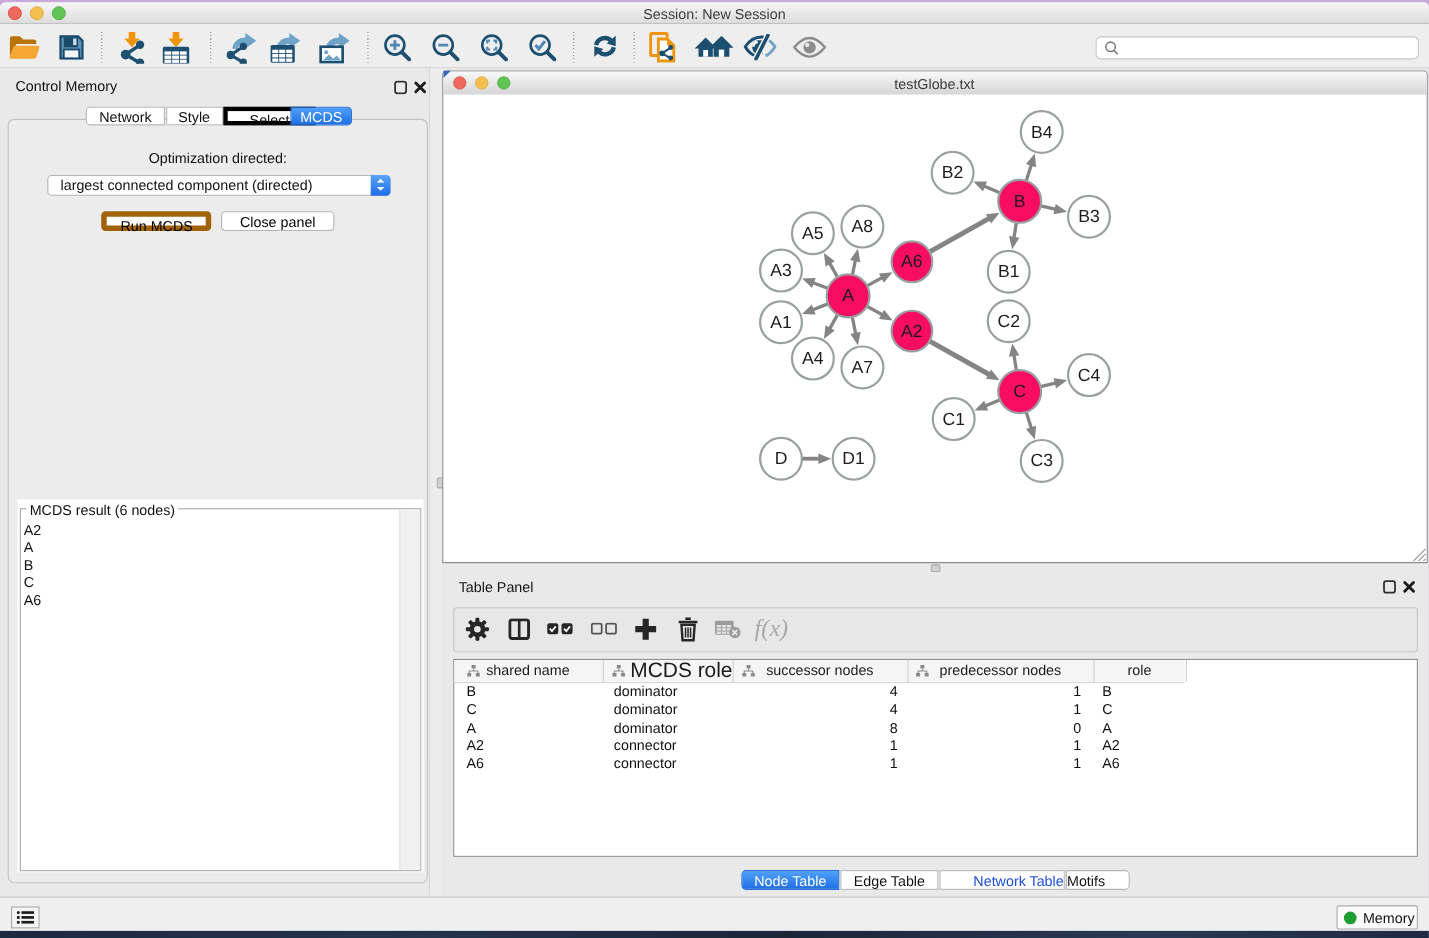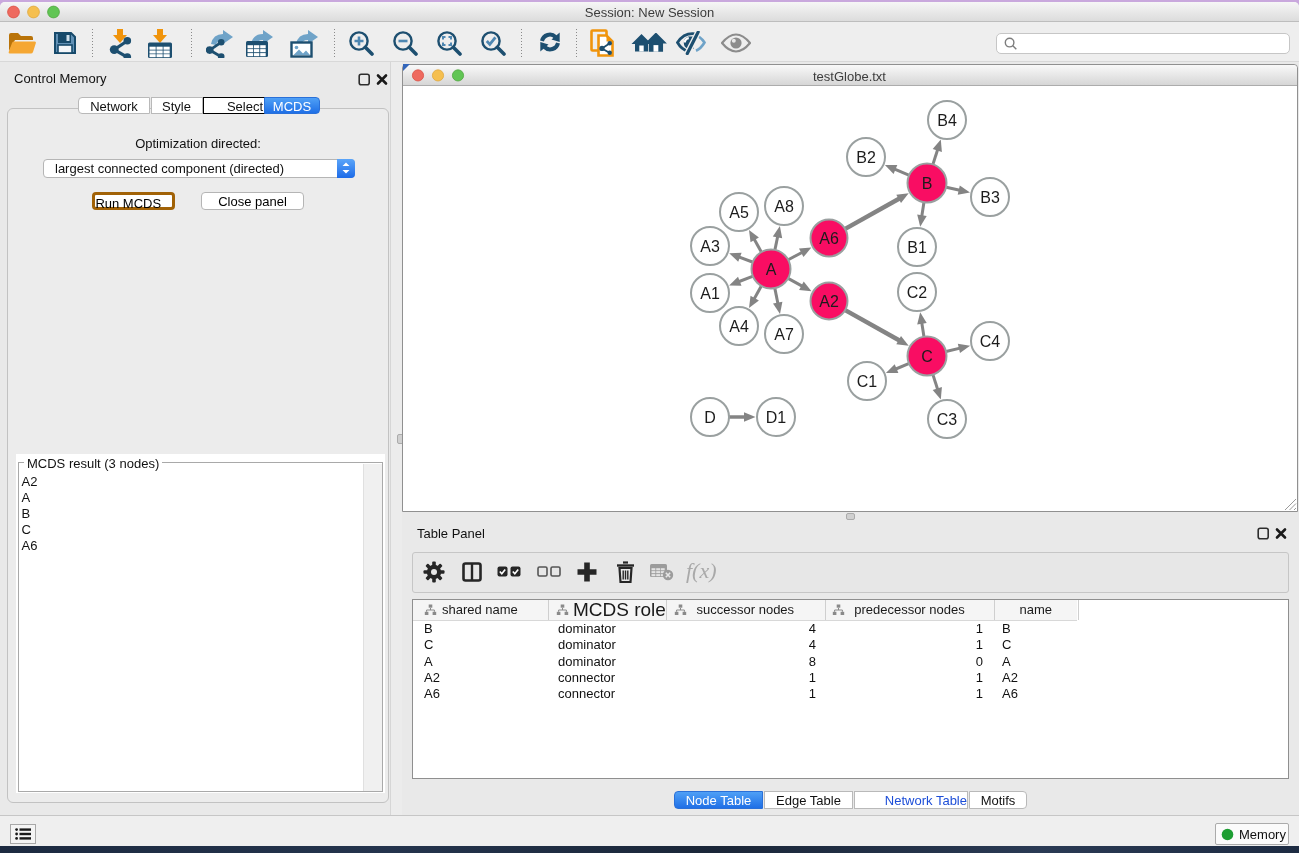--- a/index.html
+++ b/index.html
@@ -164,35 +164,35 @@
   </svg>
 
 <div class="abs" style="left:14px;top:71px;font-size:13px;color:#111">Control Memory</div>
 <svg style="position:absolute;left:358px;top:72.5px" width="30" height="13" viewBox="0 0 30 13">
     <rect x="1.2" y="1.2" width="10" height="10.6" rx="2" fill="none" stroke="#2e2e2e" stroke-width="1.6"></rect>
     <path d="M20,2.5 l8,8 M28,2.5 l-8,8" stroke="#1a1a1a" stroke-width="2.6" stroke-linecap="round"></path>
   </svg>
 <div class="abs" style="left:7px;top:107.5px;width:382px;height:695px;background:#ececec;border:1px solid #c2c2c2;border-radius:6px"></div>
 <div style="position:absolute;left:78px;top:97px;width:72px;height:17px;background:#fff;color:#111;border:1px solid #b9b9b9;border-radius:4px 0 0 4px;line-height:17.5px;text-align:center;font-size:13px">Network</div>
 <div style="position:absolute;left:150.5px;top:97px;width:52px;height:17px;background:#fff;color:#111;border:1px solid #b9b9b9;line-height:17.5px;text-align:center;font-size:13px">Style</div>
-<div style="position:absolute;left:203px;top:97px;width:84px;height:17px;background:#fff;color:#111;border:1px solid #000000;line-height:17.5px;text-align:center;font-size:13px">Select</div>
+<div style="position:absolute;left:203px;top:97px;width:84px;height:17px;background:#fff;color:#111;border:4px solid #000000;line-height:17.5px;text-align:center;font-size:13px">Select</div>
 <div style="position:absolute;left:264px;top:97px;width:56px;height:17px;background:linear-gradient(#4fa0f6,#1f6fe6);color:#fff;border:1px solid #2a70d8;border-radius:0 4px 4px 0;line-height:17.5px;text-align:center;font-size:13px">MCDS</div>
 <div class="abs" style="left:0;top:136px;width:396px;text-align:center;font-size:13px;color:#111">Optimization directed:</div>
 <div class="abs" style="left:43px;top:158.5px;width:312px;height:19px;background:#fff;border:1px solid #b5b5b5;border-radius:4px"></div>
 <div class="abs" style="left:55px;top:161px;font-size:13px;color:#111">largest connected component (directed)</div>
 <div class="abs" style="left:337px;top:158.5px;width:18px;height:19px;background:linear-gradient(#5ba5f9,#1d6be8);border-radius:0 4px 4px 0"></div>
 <svg class="abs" style="left:340px;top:161px" width="12" height="14" viewBox="0 0 12 14">
     <path d="M2.5,5 L6,1.5 L9.5,5 Z M2.5,9 L6,12.5 L9.5,9 Z" fill="#fff"></path>
   </svg>
-<div class="abs" style="left:92.4px;top:191.5px;width:83px;height:18.5px;background:#fff;border:3px solid #a16207;border-radius:4px;line-height:17px;font-size:13px">Run MCDS</div>
+<div class="abs" style="left:92.4px;top:191.5px;width:100px;height:18.5px;background:#fff;border:5px solid #a16207;border-radius:4px;text-align:center;line-height:17px;font-size:13px">Run MCDS</div>
 <div class="abs" style="left:201px;top:191.5px;width:103px;height:18.5px;background:#fff;border:1px solid #b5b5b5;border-radius:4px;text-align:center;line-height:17px;font-size:13px">Close panel</div>
 
 <div class="abs" style="left:16px;top:454px;width:368.5px;height:339px;background:#fff"></div>
 <div class="abs" style="left:17.5px;top:462px;width:365px;height:330px;border:1px solid #a9a9a9"></div>
-<div class="abs" style="left:24px;top:455.5px;font-size:13px;color:#111;background:#fff;padding:0 3px">MCDS result (3 nodes)</div>
+<div class="abs" style="left:24px;top:455.5px;font-size:13px;color:#111;background:#fff;padding:0 3px">MCDS result (6 nodes)</div>
 <div class="abs" style="left:363px;top:463.5px;width:18.5px;height:327.5px;background:#f0f0f0;border-left:1px solid #e0e0e0"></div>
 <div class="abs" style="left:21.5px;top:473.5px;font-size:13px;color:#111">
     <div style="height:16.2px">A2</div>
     <div style="height:16.2px">A</div>
     <div style="height:16.2px">B</div>
     <div style="height:16.2px">C</div>
     <div style="height:16.2px">A6</div>
   </div>
 
 <div class="abs" style="left:390px;top:62px;width:12px;height:753px;background:#ececec;border-left:1px solid #d6d6d6"></div>
@@ -362,21 +362,21 @@
 <div class="abs" style="left:411.5px;top:598.5px;width:877px;height:180.5px;background:#fff;border:1px solid #8f8f8f"></div>
 <div style="position:absolute;left:412.5px;top:599.5px;width:664.5px;height:21px;background:#f5f5f5;border-bottom:1px solid #d8d8d8"></div>
 <div style="position:absolute;left:412.0px;top:600px;width:135.8px;height:20px;line-height:20px;text-align:center;font-size:13px;color:#1a1a1a">shared name</div>
 <div style="position:absolute;left:547.8px;top:600px;width:1px;height:20px;background:#cfcfcf"></div>
 <div style="position:absolute;left:547.8px;top:600px;width:118.1px;height:20px;line-height:20px;text-align:right;font-size:19px;color:#1a1a1a">MCDS role</div>
 <div style="position:absolute;left:665.9px;top:600px;width:1px;height:20px;background:#cfcfcf"></div>
 <div style="position:absolute;left:665.9px;top:600px;width:158.9px;height:20px;line-height:20px;text-align:center;font-size:13px;color:#1a1a1a">successor nodes</div>
 <div style="position:absolute;left:824.8px;top:600px;width:1px;height:20px;background:#cfcfcf"></div>
 <div style="position:absolute;left:824.8px;top:600px;width:169.3px;height:20px;line-height:20px;text-align:center;font-size:13px;color:#1a1a1a">predecessor nodes</div>
 <div style="position:absolute;left:994.1px;top:600px;width:1px;height:20px;background:#cfcfcf"></div>
-<div style="position:absolute;left:994.1px;top:600px;width:83.5px;height:20px;line-height:20px;text-align:center;font-size:13px;color:#1a1a1a">name</div>
+<div style="position:absolute;left:994.1px;top:600px;width:83.5px;height:20px;line-height:20px;text-align:center;font-size:13px;color:#1a1a1a">role</div>
 <svg style="position:absolute;left:424px;top:604px" width="13" height="12" viewBox="0 0 13 12">
     <rect x="4.7" y="0.5" width="3.6" height="3.2" fill="#8a8a8a"></rect>
     <rect x="0.8" y="7.8" width="3.6" height="3.2" fill="#8a8a8a"></rect>
     <rect x="8.6" y="7.8" width="3.6" height="3.2" fill="#8a8a8a"></rect>
     <path d="M6.5,4 v2 M2.6,7.8 v-1.8 h7.8 v1.8" fill="none" stroke="#8a8a8a" stroke-width="1"></path>
   </svg>
 <svg style="position:absolute;left:556px;top:604px" width="13" height="12" viewBox="0 0 13 12">
     <rect x="4.7" y="0.5" width="3.6" height="3.2" fill="#8a8a8a"></rect>
     <rect x="0.8" y="7.8" width="3.6" height="3.2" fill="#8a8a8a"></rect>
     <rect x="8.6" y="7.8" width="3.6" height="3.2" fill="#8a8a8a"></rect>
@@ -426,21 +426,21 @@
 <div style="position:absolute;left:412px;top:686.0px;width:876px;height:16.2px;font-size:13px;color:#111">
 <span style="position:absolute;left:12px">A6</span>
 <span style="position:absolute;left:146px">connector</span>
 <span style="position:absolute;left:304px;width:100px;text-align:right">1</span>
 <span style="position:absolute;left:471px;width:100px;text-align:right">1</span>
 <span style="position:absolute;left:590px">A6</span>
   </div>
 <div style="position:absolute;left:674px;top:791.4px;width:89px;height:17.5px;background:linear-gradient(#4fa0f6,#1f6fe6);color:#fff;border:1px solid #2a70d8;border-radius:4px 0 0 4px;line-height:18px;text-align:center;font-size:13px">Node Table</div>
 <div style="position:absolute;left:764px;top:791.4px;width:89px;height:17.5px;background:#fff;color:#111;border:1px solid #b9b9b9;line-height:18px;text-align:center;font-size:13px">Edge Table</div>
 <div style="position:absolute;left:854px;top:791.4px;width:114px;height:17.5px;background:#fff;color:#1d4ed8;border:1px solid #b9b9b9;line-height:18px;text-align:right;font-size:13px">Network Table</div>
-<div style="position:absolute;left:969px;top:791.4px;width:58px;height:17.5px;background:#fff;color:#111;border:1px solid #b9b9b9;border-radius:0 4px 4px 0;line-height:18px;text-align:center;font-size:13px">Motifs</div>
+<div style="position:absolute;left:969px;top:791.4px;width:58px;height:17.5px;background:#fff;color:#111;border:1px solid #b9b9b9;border-radius:0 4px 4px 0;line-height:18px;font-size:13px">Motifs</div>
 
 <div class="abs" style="left:0;top:814.6px;width:1299px;height:31.4px;background:#efefef;border-top:1px solid #c6c6c6"></div>
 <div class="abs" style="left:10px;top:823.5px;width:26px;height:20px;background:#f4f4f4;border:1px solid #a8a8a8"></div>
 <svg class="abs" style="left:15px;top:827.5px" width="16" height="12" viewBox="0 0 16 12">
     <g fill="#1a1a1a">
       <circle cx="1.6" cy="1.6" r="1.4"></circle>
       <circle cx="1.6" cy="6" r="1.4"></circle>
       <circle cx="1.6" cy="10.4" r="1.4"></circle>
       <rect x="4.5" y="0.4" width="11.5" height="2.4"></rect>
       <rect x="4.5" y="4.8" width="11.5" height="2.4"></rect>

